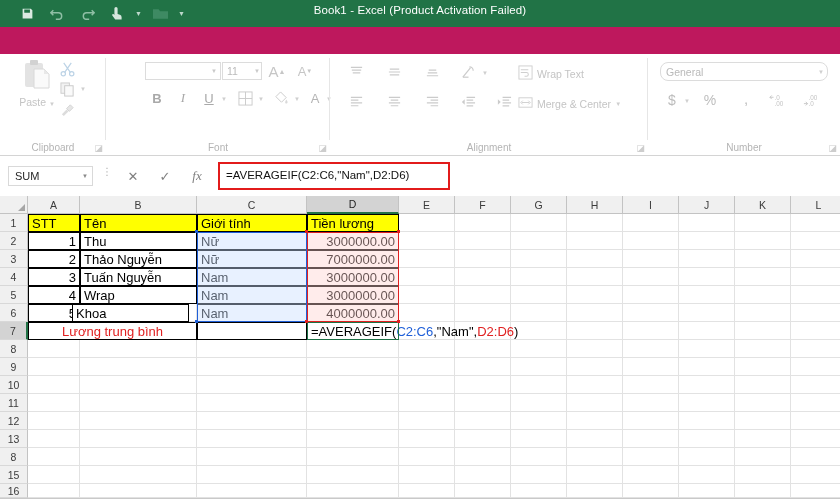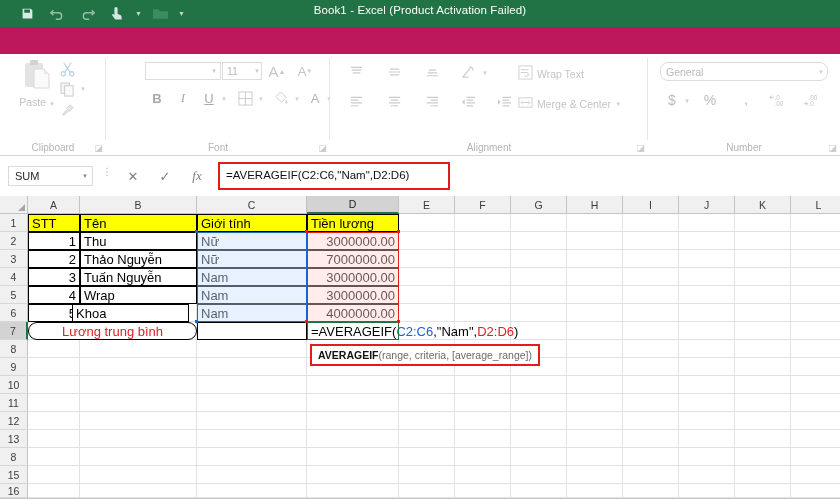--- a/index.html
+++ b/index.html
@@ -167,21 +167,21 @@
   .rowhead.active { background:#d3d3d3; border-right:2px solid #217346; }
   .cellbg {
     position:absolute; border-right:1px solid #e2e2e2; border-bottom:1px solid #e2e2e2;
     background:#fff;
   }
   .cell {
     position:absolute; height:18px; display:flex; align-items:center;
     font-size:13px; color:#000; padding:0 3px; overflow:hidden; white-space:nowrap;
   }
   .cell.r { justify-content:flex-end; }
-  .cell.c { justify-content:center;border-radius:9px; }
+  .cell.c { justify-content:center; }
   .hdrcell { background:#ffff00; border:1px solid #000; }
   .datacell { border:1px solid #000; background:#fff; }
   .selrange-blue { position:absolute; border:1.5px solid #1f5fd8; background:rgba(200,222,255,0.42); pointer-events:none; }
   .selrange-red  { position:absolute; border:1.5px solid #e02020; background:rgba(255,208,205,0.40); pointer-events:none; }
   .handle { position:absolute; width:3px; height:3px; }
   .handle.b { background:#1f5fd8; }
   .handle.r { background:#e02020; }
   .activecell { position:absolute; border:1.5px solid #1d7045; }
   .redtext { color:#e02020; }
   .f-eq { color:#000; }
@@ -735,19 +735,16 @@
     <div class="handle b" style="position:absolute; left:305px; top:34px;"></div>
     <div class="handle b" style="position:absolute; left:195px; top:124px;"></div>
     <div class="handle b" style="position:absolute; left:305px; top:124px;"></div>
 
     <div class="selrange-red" style="left:307px; top:36px; width:92px; height:90px;"></div>
     <div class="handle r" style="position:absolute; left:305px; top:34px;"></div>
     <div class="handle r" style="position:absolute; left:397px; top:34px;"></div>
     <div class="handle r" style="position:absolute; left:305px; top:124px;"></div>
     <div class="handle r" style="position:absolute; left:397px; top:124px;"></div>
 
-    <div class="tooltip" style="left:310px; top:148px;">
-      <b>AVERAGEIF</b><span>(range, criteria, [average_range])</span>
-    </div>
 
     <div class="grid-bottom-line" style="top:302px;"></div>
   </div>
 </div>
 
 </body></html>

